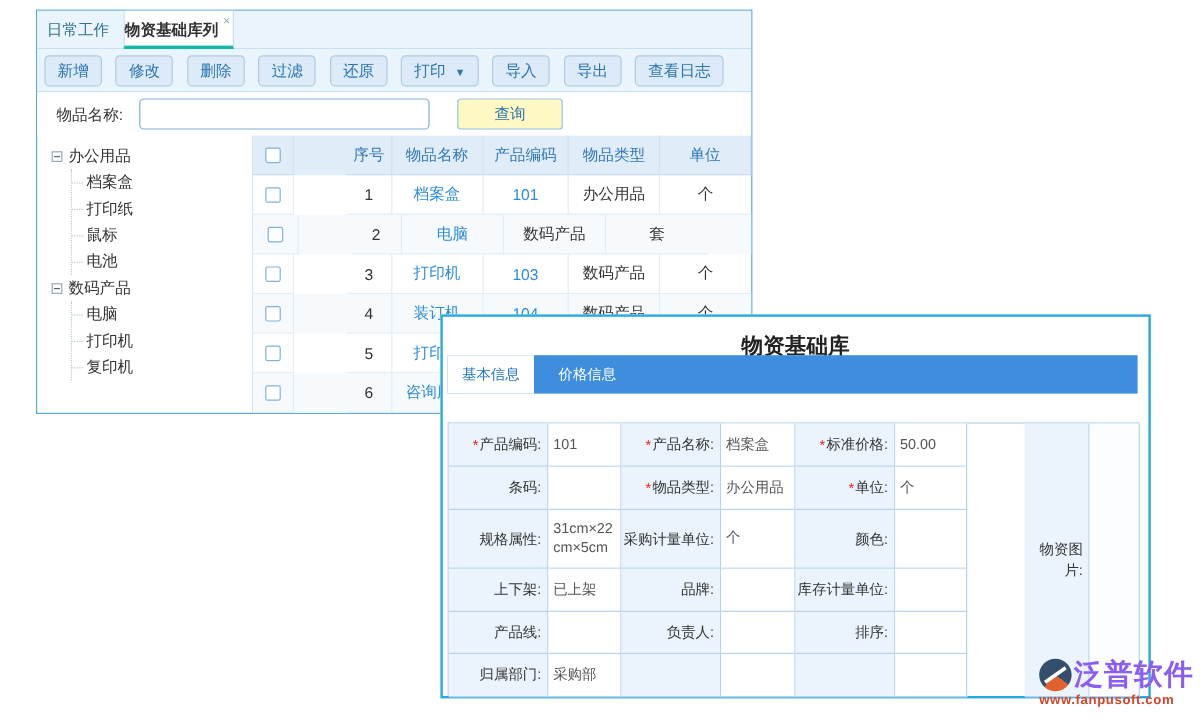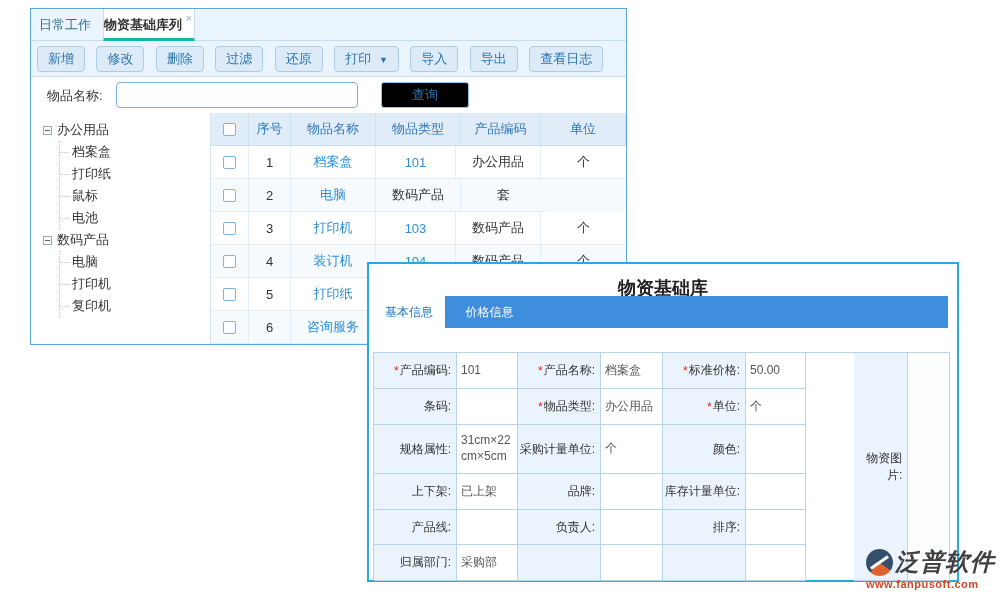--- a/index.html
+++ b/index.html
@@ -28,21 +28,21 @@
     margin-right:7px; background:#dcebf7; border:1px solid #aecbe4; border-radius:4px;
     font-size:13px; color:#2c74b0; vertical-align:top; }
   .tbtn .caret { font-size:9px; margin-left:4px; color:#2c74b0; }
 
   .searchbar { position:absolute; left:0; top:68px; width:100%; height:36px; background:#fff; }
   .searchbar label { position:absolute; left:16px; top:10px; font-size:13px; color:#333; }
   .searchbar input { position:absolute; left:85px; top:5px; width:242px; height:26px;
     border:1px solid #7ab2dc; border-radius:4px; padding:0 6px; font-size:13px; color:#333;
     outline:none; }
   .searchbar .qbtn { position:absolute; left:350px; top:5px; width:88px; height:26px;
-    background:#000000; border:1px solid #94c2e6; border-radius:3px;
+    background:#fef9c3; border:1px solid #94c2e6; border-radius:3px;
     font-size:13px; color:#2c74b0; }
 
   .content { position:absolute; left:0; top:104px; width:595px; height:231px; }
 
   
   .tree { position:absolute; left:0; top:0; width:180px; height:231px;
     border-right:1px solid #d4e4f1; padding:6px 0 0 12px; overflow:hidden; }
   .tnode { height:22px; line-height:22px; font-size:13px; color:#333; white-space:nowrap; }
   .tnode .box { display:inline-block; width:9px; height:9px; border:1px solid #98a9b8;
     background:#fff; position:relative; margin-right:5px; vertical-align:middle; }
@@ -55,21 +55,21 @@
     border-top:1px dotted #b9c7d4; }
 
   
   .grid { position:absolute; left:180px; top:0; width:415px; height:231px; font-size:13px; }
   .trow { display:flex; height:33px; }
   .trow.head { background:#e0edf9; color:#3278b6; }
   .trow.even { background:#f6fafd; }
   .tcell { display:flex; align-items:center; justify-content:center;
     border-right:1px solid #e3edf6; border-bottom:1px solid #e3edf6; color:#333; }
   .trow.head .tcell { border-right:1px solid #cfe2f2; border-bottom:1px solid #c9def0; color:#3278b6; }
-  .c-cb { width:38px; } .c-no { width:42px; } .c-name { width:85px; }
+  .c-cb { width:38px; } .c-no { width:42px;margin-left:44px; } .c-name { width:85px; }
   .c-code { width:80px; } .c-type { width:85px; } .c-unit { width:85px; border-right:none;text-align:center; }
   .cbox { width:13px; height:13px; border:1px solid #7fb2dd; border-radius:2px; background:#fff; }
   .lnk { color:#2d8cd8; cursor:pointer; }
 
   
   .dialog { position:absolute; left:367px; top:262px; width:592px; height:320px;
     background:#fff; border:2px solid #2aa9e0; }
   .dtitle { position:absolute; left:0; top:12px; width:100%; text-align:center;
     font-size:18px; font-weight:bold; color:#222; }
   .dtabbar { position:absolute; left:4px; top:32px; width:575px; height:32px;
@@ -95,22 +95,22 @@
   .imgcol .fv { width:61px; height:100%; background:#fbfdff; }
 
   
   .branding { position:absolute; left:866px; top:546px; width:130px; }
   .logo-row { display:flex; align-items:center; }
   .logo-icon { width:27px; height:27px; border-radius:50%; margin-right:2px;
     background:conic-gradient(#344f6b 0 35%, #e0632f 35% 62%, #344f6b 62% 100%);
     position:relative; }
   .logo-icon::after { content:""; position:absolute; left:3px; top:12px; width:21px;
     height:3px; background:#fff; transform:rotate(-35deg); }
-  .logo-name { font-size:24px; font-weight:bold; color:#404040; letter-spacing:1px;
-    white-space:nowrap;font-style:italic; }
+  .logo-name { font-size:24px; font-weight:bold; color:#8b5cf6; letter-spacing:1px;
+    white-space:nowrap; }
   .logo-url { font-size:11px; font-weight:bold; color:#d2452a; margin-top:0;
     letter-spacing:0.5px; }
 </style>
 </head>
 <body>
 
 <div class="page">
 
   <section class="main-window">
 
@@ -165,22 +165,22 @@
         </div>
       </div>
 
       <div class="grid">
         <div class="trow head">
           <div class="tcell c-cb">
             <span class="cbox"></span>
             </div>
           <div class="tcell c-no">序号</div>
           <div class="tcell c-name">物品名称</div>
+          <div class="tcell c-code">产品编码</div>
           <div class="tcell c-type">物品类型</div>
-          <div class="tcell c-code">产品编码</div>
           <div class="tcell c-unit">单位</div>
         </div>
 
         <div class="trow">
           <div class="tcell c-cb">
               <span class="cbox"></span>
             </div>
           <div class="tcell c-no">1</div>
           <div class="tcell c-name lnk">档案盒</div>
           <div class="tcell c-code lnk">101</div>

